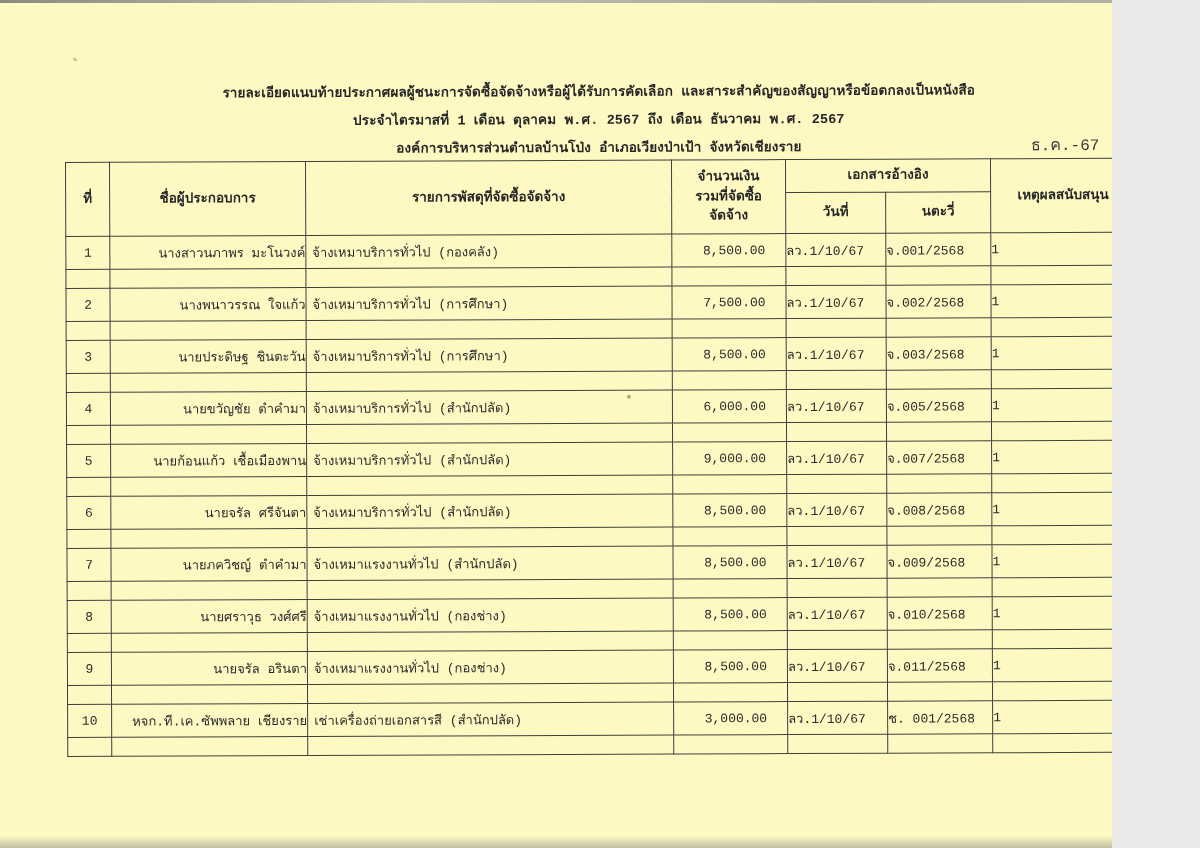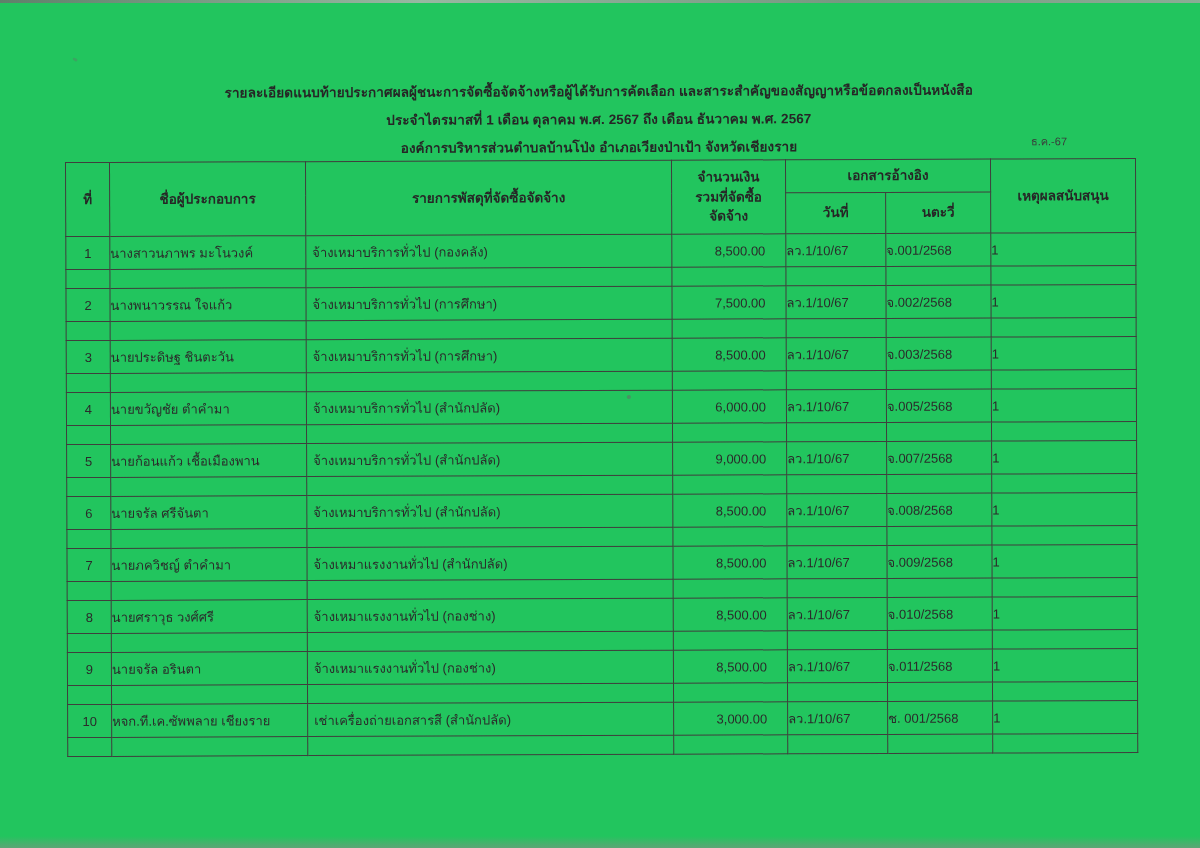--- a/index.html
+++ b/index.html
@@ -1,52 +1,52 @@
 <!DOCTYPE html>
 <html lang="th"><head>
 <meta charset="utf-8">
 <style>
   html,body { margin:0; padding:0; }
   body { width:1200px; height:848px; background:#e9e9e7; }
   .page {
-    position:relative; width:1200px; height:848px;
-    background:#22c55e; overflow:hidden;
-    font-family:Liberation Sans, sans-serif;
+    position:relative; width:1112px; height:848px;
+    background:#fef9c3; overflow:hidden;
+    font-family:Liberation Mono, monospace;
     color:#2e2e2e;
   }
   .tilt { position:absolute; inset:0; transform:rotate(-0.22deg); transform-origin:50% 50%; }
 
   
   .edge-top { position:absolute; top:0; left:0; width:1200px; height:3px;
     background:linear-gradient(to right,#6f6f6d,#b5b5b2 35%,#8d8d8a 70%,#a6a6a3); opacity:.8; }
   .edge-bottom { position:absolute; bottom:0; left:0; width:1200px; height:12px;
     background:linear-gradient(to bottom,rgba(150,150,148,0),rgba(140,140,137,.55)); }
   .speck { position:absolute; background:#6a6a68; border-radius:50%; opacity:.55; }
   .speck1 { left:627px; top:395px; width:4px; height:4px; }
   .speck2 { left:74px; top:56px; width:5px; height:3px; transform:rotate(28deg); opacity:.35; }
 
   .title { position:absolute; left:0; width:1200px; text-align:center;
     font-weight:bold; font-size:13.5px; letter-spacing:.1px; color:#262626; }
   .title-1 { top:80px; }
   .title-2 { top:108px; }
   .title-3 { top:136px; }
-  .corner-note { position:absolute; left:1032px; top:134px; font-size:11px; color:#3a3a3a; }
+  .corner-note { position:absolute; left:1032px; top:134px; font-size:16px; color:#3a3a3a; }
 
   .doc-table { position:absolute; left:66px; top:160px; }
   table { border-collapse:collapse; table-layout:fixed; width:1070px; }
   th, td { border:1px solid #3f3f3d; padding:0; overflow:hidden; }
   thead th { font-weight:bold; font-size:13.5px; text-align:center; vertical-align:middle;
     white-space:normal; line-height:1.45; color:#262626; }
   .h-ref-top { height:32px; }
   .h-ref-sub { height:40px;margin-top:48px; }
   .c-amount-h { padding:4px 14px; }
   tbody td { height:32px; font-size:13px; vertical-align:middle; white-space:nowrap; color:#2b2b2b; }
   tbody tr.spacer td { height:18px; }
   .c-no     { text-align:center; }
-  .c-vendor { text-align:left; }
+  .c-vendor { text-align:right; }
   .c-item   { text-align:left; padding-left:6px; }
   .c-amount { text-align:right; padding-right:20px; }
   .c-ref_date, .c-ref_no, .c-reason { }
 </style>
 </head>
 <body>
 
 <div class="page">
   <div class="edge-top"></div>
   <div class="tilt">

